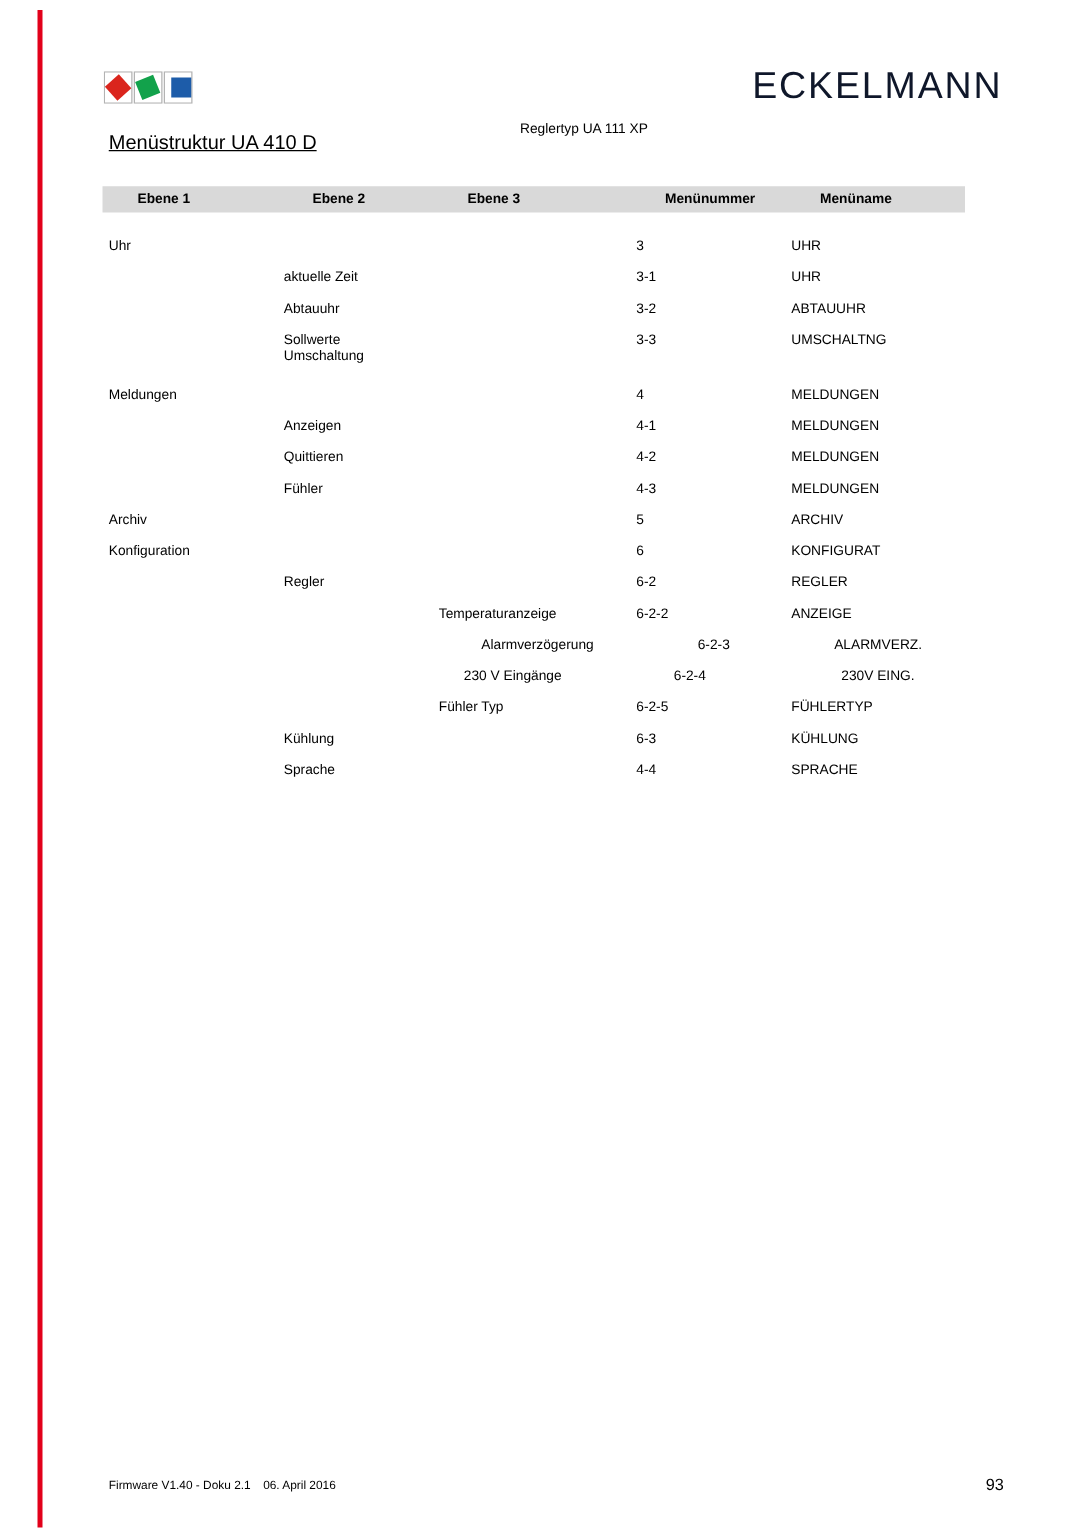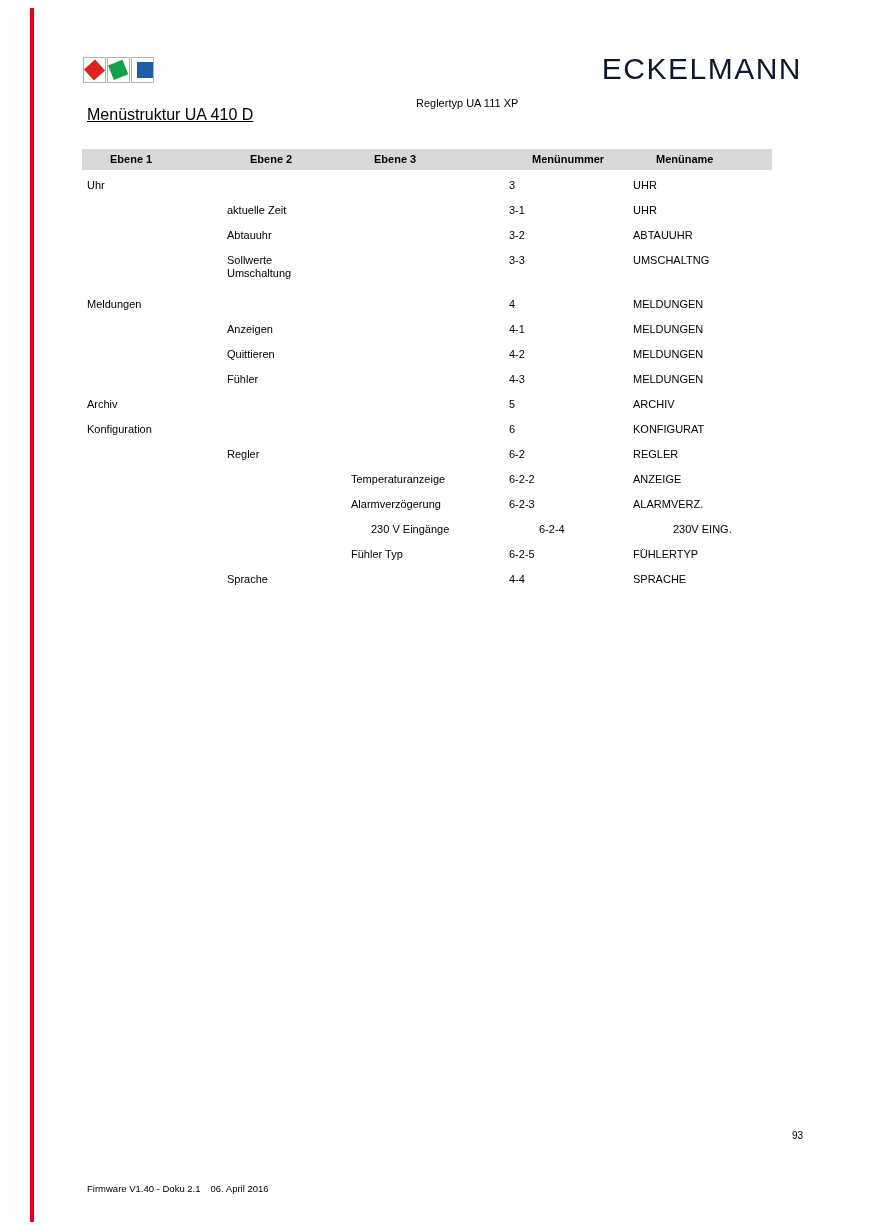--- a/index.html
+++ b/index.html
@@ -54,34 +54,34 @@
     height:21px;
     font-weight:bold;
     font-size:11px;
     line-height:13px;
     padding-top:4px;
   }
   .rows .trow{
     height:25px;
     font-size:11px;
     line-height:13px;
-    padding-top:9px;
+    padding-top:21px;
   }
   .cell{white-space:pre-line;}
   .footer-left{
     position:absolute;
     left:87px;top:1183px;
     font-size:9.5px;line-height:11px;
     white-space:nowrap;
   }
   .footer-left .date{margin-left:10px;}
   .footer-page{
     position:absolute;
-    top:1130px;right:67px;
-    font-size:10px;line-height:12px;
+    top:1182px;right:67px;
+    font-size:13px;line-height:12px;
   }
 </style>
 </head>
 <body>
 
 <div class="page">
 
   <div class="change-bar" style="background: rgb(226, 0, 26);"></div>
 
   <svg class="logo" viewBox="0 0 72 26" xmlns="http://www.w3.org/2000/svg">
@@ -185,40 +185,47 @@
       <span class="cell">6-2</span>
       <span class="cell">REGLER</span>
     </div>
         <div class="trow" style="height: 25px;">
       <span class="cell"></span>
       <span class="cell"></span>
       <span class="cell">Temperaturanzeige</span>
       <span class="cell">6-2-2</span>
       <span class="cell">ANZEIGE</span>
     </div>
-        <div class="trow" style="height: 25px;">
+        <div class="trow" style="height: 25px; text-align: center;">
       <span class="cell"></span>
       <span class="cell"></span>
       <span class="cell">Alarmverzögerung</span>
       <span class="cell">6-2-3</span>
       <span class="cell">ALARMVERZ.</span>
     </div>
         <div class="trow" style="height: 25px; gap: 10px;">
       <span class="cell"></span>
       <span class="cell"></span>
       <span class="cell">230 V Eingänge</span>
       <span class="cell">6-2-4</span>
       <span class="cell">230V EING.</span>
     </div>
         <div class="trow" style="height: 25px;">
       <span class="cell"></span>
       <span class="cell"></span>
       <span class="cell">Fühler Typ</span>
       <span class="cell">6-2-5</span>
       <span class="cell">FÜHLERTYP</span>
+    </div>
+        <div class="trow" style="height: 25px;">
+      <span class="cell"></span>
+      <span class="cell">Kühlung</span>
+      <span class="cell"></span>
+      <span class="cell">6-3</span>
+      <span class="cell">KÜHLUNG</span>
     </div>
         <div class="trow" style="height: 25px;">
       <span class="cell"></span>
       <span class="cell">Sprache</span>
       <span class="cell"></span>
       <span class="cell">4-4</span>
       <span class="cell">SPRACHE</span>
     </div>
       </div>
   </div>

